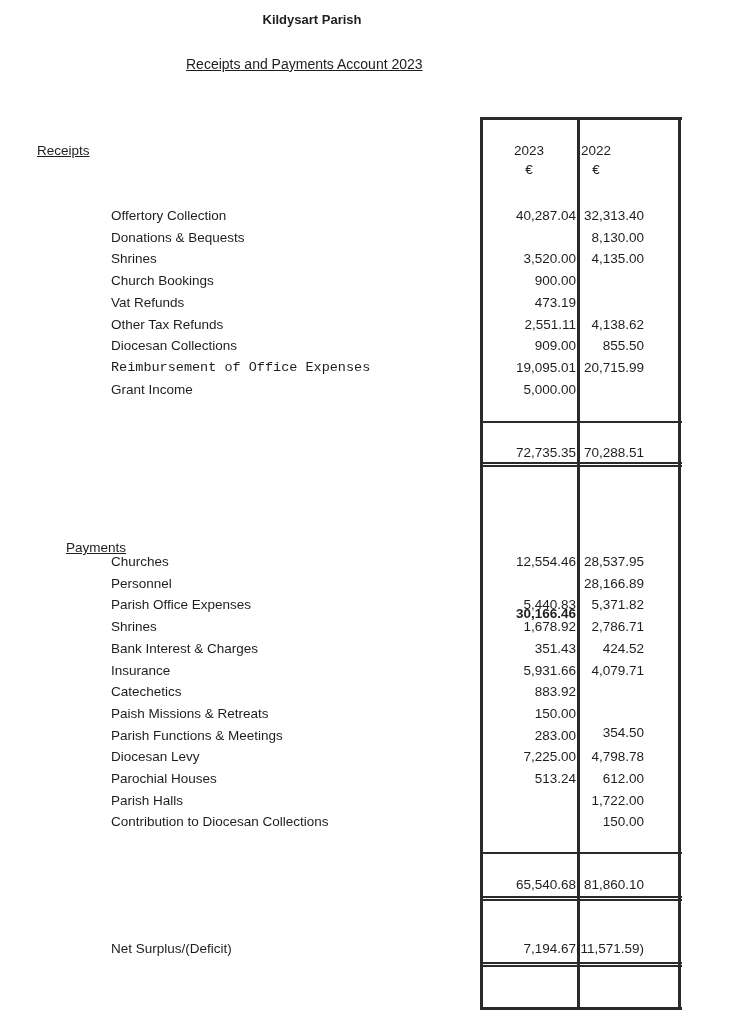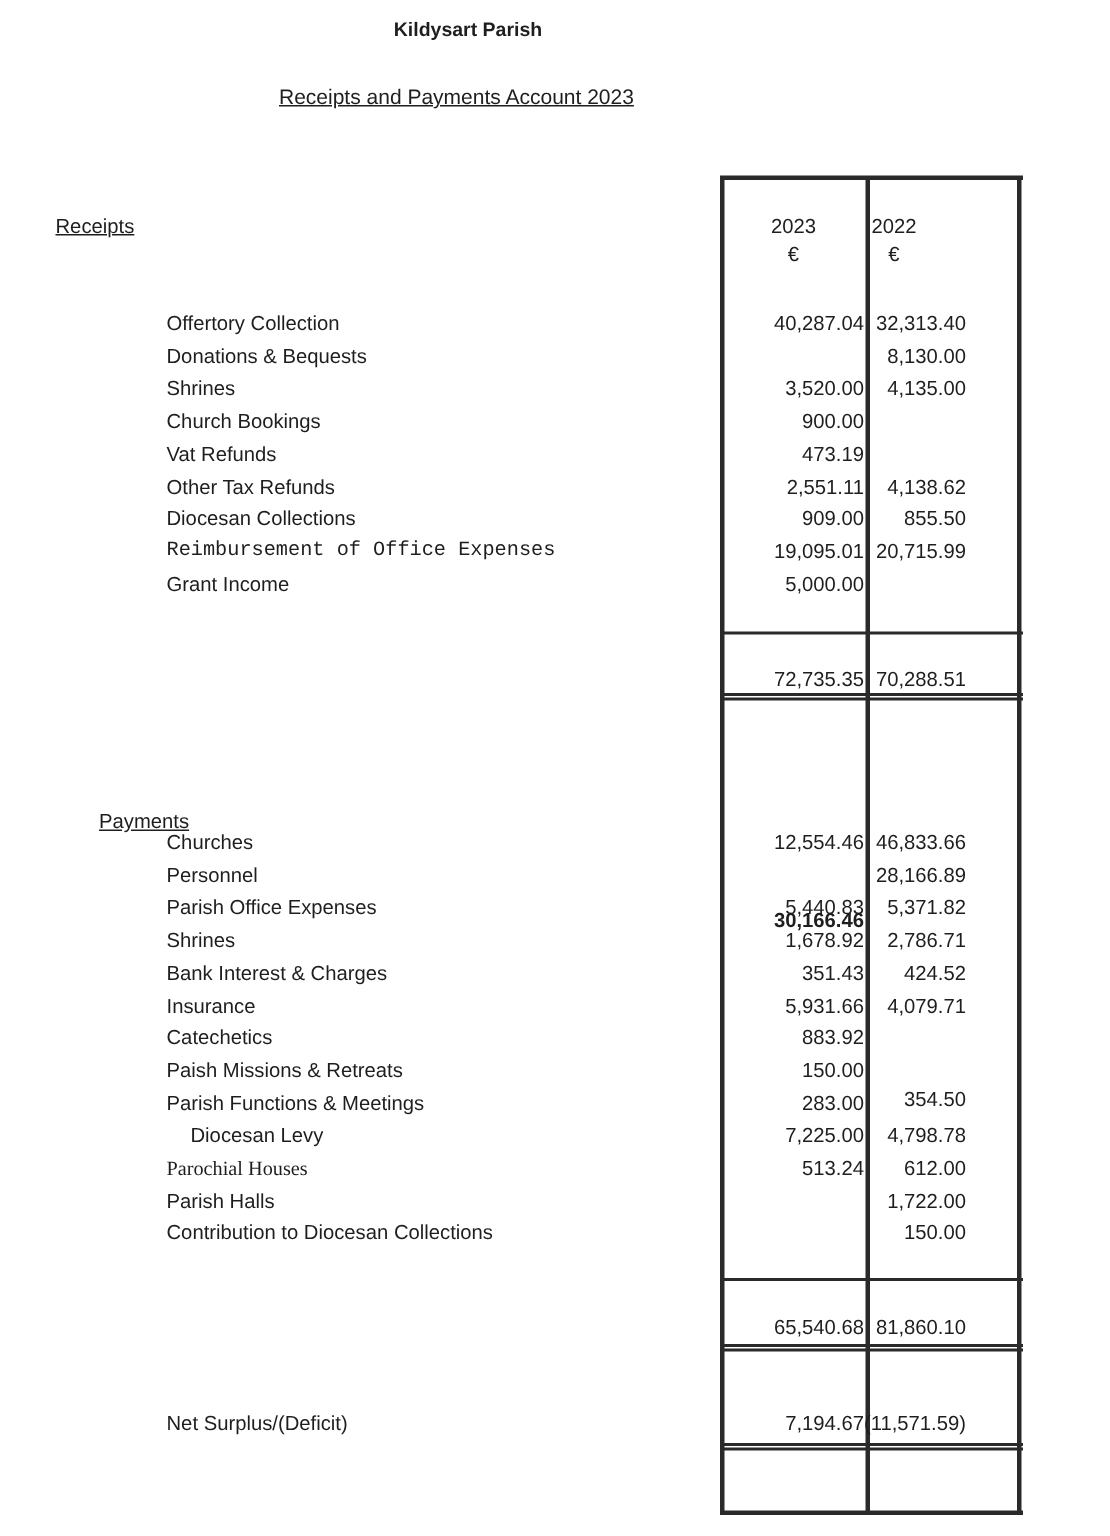--- a/index.html
+++ b/index.html
@@ -80,21 +80,21 @@
       <div class="abs num c1" style="top: 379.6px;">5,000.00</div>
       <div class="abs num c2" style="top: 379.6px;"></div>
     </div>
   <div class="abs num c1" style="top:443px;">72,735.35</div>
   <div class="abs num c2" style="top:443px;">70,288.51</div>
 
   <div class="abs section" style="left:37px; top:540px;margin-left:29px;">Payments</div>
   <div id="payments-rows">
       <div class="abs label" style="top: 552px;">Churches</div>
       <div class="abs num c1" style="top: 552px;">12,554.46</div>
-      <div class="abs num c2" style="top: 552px;">46,833.66</div>
+      <div class="abs num c2" style="top: 552px;">28,537.95</div>
       <div class="abs label" style="top: 573.7px;">Personnel</div>
       <div class="abs num c1" style="top: 604px; font-weight: bold;">30,166.46</div>
       <div class="abs num c2" style="top: 573.7px;">28,166.89</div>
       <div class="abs label" style="top: 595.4px;">Parish Office Expenses</div>
       <div class="abs num c1" style="top: 595.4px;">5,440.83</div>
       <div class="abs num c2" style="top: 595.4px;">5,371.82</div>
       <div class="abs label" style="top: 617.1px;">Shrines</div>
       <div class="abs num c1" style="top: 617.1px;">1,678.92</div>
       <div class="abs num c2" style="top: 617.1px;">2,786.71</div>
       <div class="abs label" style="top: 638.8px;">Bank Interest &amp; Charges</div>
@@ -105,24 +105,24 @@
       <div class="abs num c2" style="top: 660.5px;">4,079.71</div>
       <div class="abs label" style="top: 682.2px;">Catechetics</div>
       <div class="abs num c1" style="top: 682.2px;">883.92</div>
       <div class="abs num c2" style="top: 682.2px; margin-top: 41px;">354.50</div>
       <div class="abs label" style="top: 703.9px;">Paish Missions &amp; Retreats</div>
       <div class="abs num c1" style="top: 703.9px;">150.00</div>
       <div class="abs num c2" style="top: 703.9px;"></div>
       <div class="abs label" style="top: 725.6px;">Parish Functions &amp; Meetings</div>
       <div class="abs num c1" style="top: 725.6px;">283.00</div>
       <div class="abs num c2" style="top: 725.6px;"></div>
-      <div class="abs label" style="top: 747.3px; margin-left: 16px;">Diocesan Levy</div>
+      <div class="abs label" style="top: 747.3px;">Diocesan Levy</div>
       <div class="abs num c1" style="top: 747.3px;">7,225.00</div>
       <div class="abs num c2" style="top: 747.3px;">4,798.78</div>
-      <div class="abs label" style="top: 769px; font-family: Liberation Serif, serif;">Parochial Houses</div>
+      <div class="abs label" style="top: 769px;">Parochial Houses</div>
       <div class="abs num c1" style="top: 769px;">513.24</div>
       <div class="abs num c2" style="top: 769px;">612.00</div>
       <div class="abs label" style="top: 790.7px;">Parish Halls</div>
       <div class="abs num c1" style="top: 790.7px;"></div>
       <div class="abs num c2" style="top: 790.7px;">1,722.00</div>
       <div class="abs label" style="top: 812.4px;">Contribution to Diocesan Collections</div>
       <div class="abs num c1" style="top: 812.4px;"></div>
       <div class="abs num c2" style="top: 812.4px;">150.00</div>
     </div>
   <div class="abs num c1" style="top:875px;">65,540.68</div>

